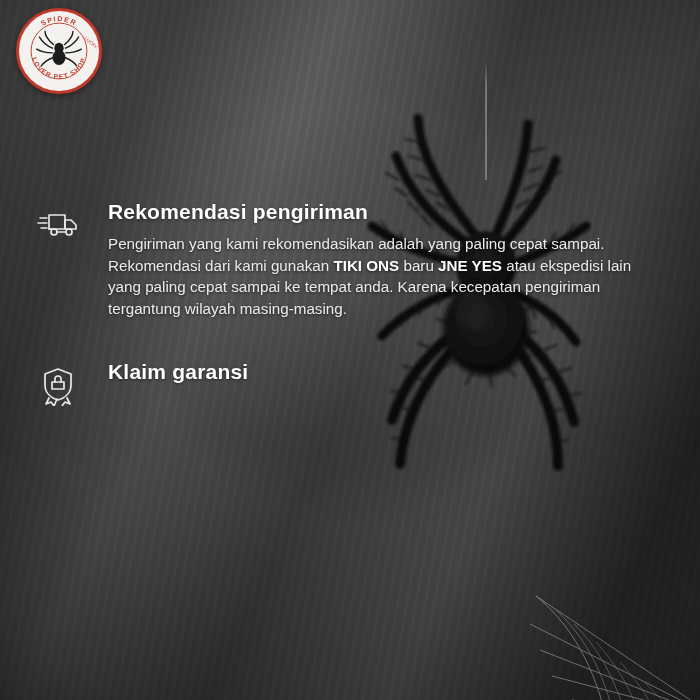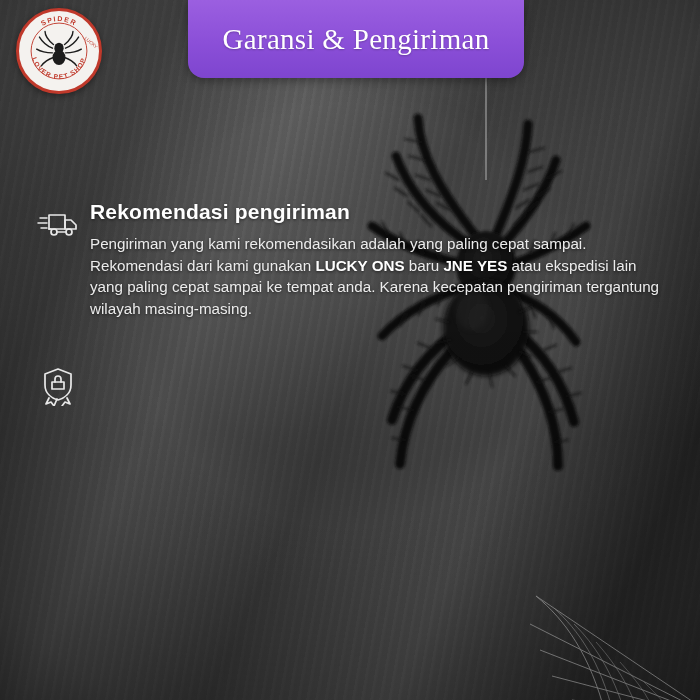--- a/index.html
+++ b/index.html
@@ -98,21 +98,21 @@
     box-shadow: 0 2px 6px rgba(0,0,0,0.4);
   }
   .logo-inner { position: absolute; inset: 0; }
 
   
   .section {
     position: absolute;
     left: 36px;
     width: 628px;
     display: flex;
-    gap: 10px;
+    gap: 28px;
   }
   .sec-shipping { top: 200px; }
   .sec-warranty { top: 360px; }
 
   .sec-icon {
     flex: 0 0 auto;
     width: 44px; height: 44px;
     margin-top: 2px;
     color: #f2f2f2;
     opacity: 0.95;
@@ -256,23 +256,20 @@
       <path d="M210 170 L 26 46"></path>
       <path d="M26 46 C 55 70, 80 104, 96 166"></path>
       <path d="M44 58 C 68 80, 90 110, 104 166" opacity="0.75"></path>
       <path d="M64 74 C 84 94, 102 120, 116 166" opacity="0.7"></path>
       <path d="M86 92 C 102 110, 118 132, 130 166" opacity="0.65"></path>
       <path d="M110 112 C 124 128, 138 144, 146 166" opacity="0.6"></path>
       <path d="M134 132 C 146 144, 156 154, 164 166" opacity="0.55"></path>
     </g>
   </svg>
 
-  <div class="banner">
-    <div class="banner-title">Garansi &amp; Pengiriman</div>
-  </div>
 
   <div class="logo">
     <svg class="logo-inner" viewBox="0 0 86 86">
       <defs>
         <path id="arcTop" d="M 11,43 A 32,32 0 0 1 75,43"></path>
         <path id="arcBottom" d="M 13,43 A 30,30 0 0 0 73,43"></path>
       </defs>
       <circle cx="43" cy="43" r="40" fill="#f4f2ef"></circle>
       <circle cx="43" cy="43" r="30" fill="none" stroke="#c0392b" stroke-width="1"></circle>
 
@@ -307,31 +304,32 @@
         <circle cx="33" cy="30" r="3"></circle>
         <path d="M21 30 h9"></path>
         <path d="M13 27 h2"></path>
         <path d="M4 16 h7" stroke-width="1.5"></path>
         <path d="M2 21 h9" stroke-width="1.5"></path>
         <path d="M5 26 h6" stroke-width="1.5"></path>
       </svg>
     </div>
     <div class="sec-body">
       <div class="sec-title">Rekomendasi pengiriman</div>
-      <div class="sec-text"><span>Pengiriman yang kami rekomendasikan adalah yang paling cepat sampai. Rekomendasi dari kami gunakan </span><b>LUCKY ONS</b><span> baru </span><b>JNE YES</b><span> atau ekspedisi lain yang paling cepat sampai ke tempat anda. Karena kecepatan pengiriman tergantung wilayah masing-masing.</span></div>
+      <div class="sec-text"><span>Pengiriman yang kami rekomendasikan adalah yang paling cepat sampai. Rekomendasi dari kami gunakan </span><b>TIKI ONS</b><span> baru </span><b>JNE YES</b><span> atau ekspedisi lain yang paling cepat sampai ke tempat anda. Karena kecepatan pengiriman tergantung wilayah masing-masing.</span></div>
     </div>
   </div>
 
   <div class="section sec-warranty">
     <div class="sec-icon">
       <svg width="44" height="44" viewBox="0 0 44 44" fill="none" stroke="#f2f2f2" stroke-width="1.7" stroke-linecap="round" stroke-linejoin="round">
         <path d="M22 7 L35 12 v11 c0 8 -6 13 -13 15 c-7 -2 -13 -7 -13 -15 V12 z"></path>
         <path d="M16 20 h12 v7 H16 z"></path>
         <path d="M19 20 v-3 a3 3 0 0 1 6 0 v3"></path>
         <path d="M13 36 l-3 6 l5 -2 l3 4 l3 -7"></path>
         <path d="M31 36 l3 6 l-5 -2 l-3 4"></path>
       </svg>
     </div>
     <div class="sec-body">
+      <div class="sec-title">Klaim garansi</div>
     </div>
   </div>
 
 </div>
 
 </body></html>

